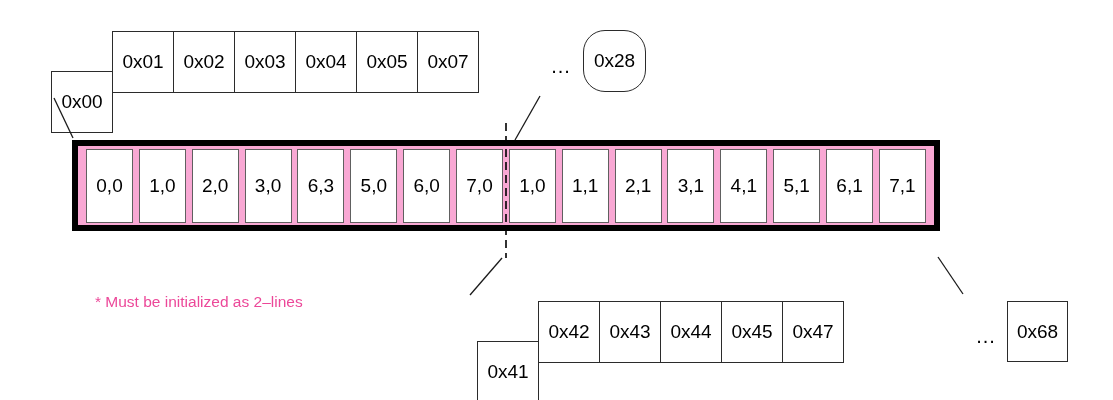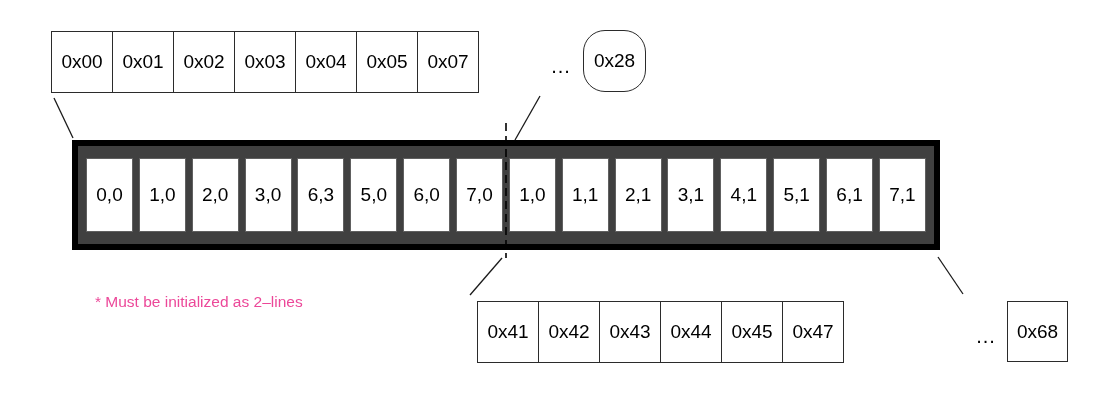--- a/index.html
+++ b/index.html
@@ -26,21 +26,21 @@
     height: 62px;
     border: 1px solid #2b2b2b;
     margin-left: -1px;
     display: flex;
     align-items: center;
     justify-content: center;
     font-size: 19px;
     color: #000000;
     background: #ffffff;
   }
-  .mem-row .mem-cell:first-child { margin-left: 0; }
+  .mem-row .mem-cell:first-child { margin-left: 0; margin-top: 40px; }
   .row-top { left: 51px; top: 31px; }
   .row-bottom { left: 477px; top: 301px; }
 
   .ellipsis {
     position: absolute;
     display: flex;
     align-items: center;
     justify-content: center;
     font-size: 20px;
     color: #000000;
@@ -62,24 +62,24 @@
   }
   .box-top { left: 583px; top: 30px; width: 63px; height: 62px; border-radius: 22px; }
   .box-bottom { left: 1007px; top: 301px; width: 61px; height: 61px; }
 
   
   .buffer-container {
     position: absolute;
     left: 72px;
     top: 140px;
     width: 868px;
-    height: 110px;
+    height: 91px;
     box-sizing: border-box;
     border: 6px solid #000000;
-    background: #404040;
+    background: #f9a8d4;
     display: flex;
     align-items: center;
     justify-content: space-between;
     padding: 0 8px;
   }
   .buf-cell {
     box-sizing: border-box;
     width: 47px;
     height: 74px;
     border: 1px solid #606060;

